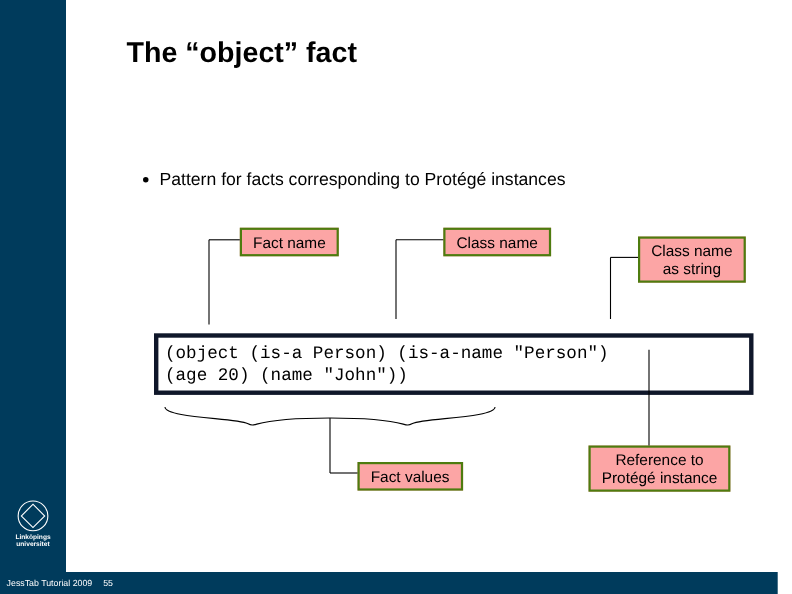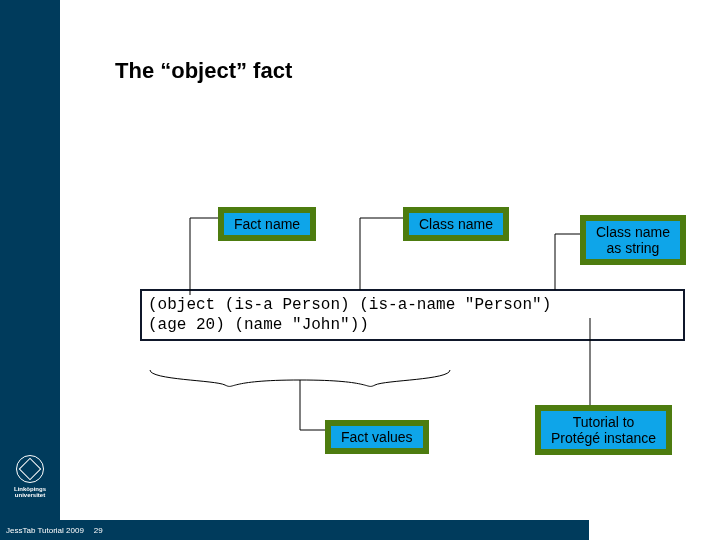--- a/index.html
+++ b/index.html
@@ -3,56 +3,59 @@
 <meta charset="utf-8">
 <style>
   * { box-sizing: border-box; margin: 0; padding: 0; }
   html, body { width: 720px; height: 540px; font-family: Arial, Helvetica, sans-serif; background: #fff; }
   .slide { position: relative; width: 720px; height: 540px; }
   .sidebar { position: absolute; left: 0; top: 0; width: 60px; height: 540px; background: #003b5c; }
   .logo-block { position: absolute; left: 0; bottom: 42px; width: 60px; text-align: center; }
   .seal { width: 28px; height: 28px; border: 1.5px solid #fff; border-radius: 50%; margin: 0 auto 3px; position: relative; }
   .seal::before { content:""; position:absolute; left:50%; top:50%; width:14px; height:14px; border:1px solid #fff; transform: translate(-50%,-50%) rotate(45deg); }
   .uni-name { color:#fff; font-size:6px; font-weight:bold; }
-  .footer { position:absolute; left:0; bottom:0; width:589px; height:20px; background:#003b5c; color:#fff; font-size:8px; padding-left:6px; display:flex; align-items:center; gap:10px; }
+  .footer { position:absolute; left:0; bottom:0; width:707px; height:20px; background:#003b5c; color:#fff; font-size:8px; padding-left:6px; display:flex; align-items:center; gap:10px; }
   .content { position:absolute; left:60px; top:0; right:0; bottom:20px; }
-  .title { position:absolute; left:55px; top:32px; font-size:22px; font-weight:bold; color:#000;margin-top:26px; }
+  .title { position:absolute; left:55px; top:32px; font-size:26px; font-weight:bold; color:#000; }
   .bullet-row { position:absolute; left:70px; top:155px; font-size:16px; color:#000; }
   .bullet-row .dot { display:inline-block; width:5px; height:5px; background:#000; border-radius:50%; vertical-align:middle; margin-right:10px; }
-  .label-box { position:absolute; background:#0ea5e9; border:6px solid #4d7c0f; font-size:14px; padding:3px 10px; text-align:center; line-height:1.15; }
-  .code-box { position:absolute; left:80px; top:289px; width:545px; border:2px solid #0f172a; font-family: "Courier New", monospace; font-size:16px; padding:4px 6px; line-height:1.25; white-space:nowrap; }
+  .label-box { position:absolute; background:#fca5a5; border:2px solid #4d7c0f; font-size:14px; padding:3px 10px; text-align:center; line-height:1.15; }
+  .code-box { position:absolute; left:80px; top:303px; width:545px; border:4px solid #0f172a; font-family: "Courier New", monospace; font-size:16px; padding:4px 6px; line-height:1.25; white-space:nowrap; }
   svg.conn { position:absolute; overflow:visible; pointer-events:none; }
   .conn line, .conn path { stroke:#000; stroke-width:1; fill:none; }
 </style>
 </head>
 <body>
 
 <div class="slide">
   <div class="sidebar">
     <div class="logo-block">
       <div class="seal"></div>
       <div class="uni-name">Linköpings universitet</div>
     </div>
   </div>
 
   <div class="footer">
     <span>JessTab Tutorial 2009</span>
-    <span>29</span>
+    <span>55</span>
   </div>
 
   <div class="content">
     <div class="title">The “object” fact</div>
 
+    <div class="bullet-row">
+      <span class="dot"></span><span>Pattern for facts corresponding to Protégé instances</span>
+    </div>
 
     <div class="label-box" style="left:158px; top:207px;">Fact name</div>
     <div class="label-box" style="left:343px; top:207px;">Class name</div>
     <div class="label-box" style="left:520px; top:215px; white-space:pre-line;">Class name
 as string</div>
     <div class="label-box" style="left:265px; top:420px;">Fact values</div>
-    <div class="label-box" style="left:475px; top:405px; white-space:pre-line;">Tutorial to
+    <div class="label-box" style="left:475px; top:405px; white-space:pre-line;">Reference to
 Protégé instance</div>
 
     <div class="code-box">
       <div>(object (is-a Person) (is-a-name "Person")</div>
       <div>(age 20) (name "John"))</div>
     </div>
 
     <svg class="conn" style="left:0; top:0; width:660px; height:520px;">
 
       <line x1="158" y1="218" x2="130" y2="218"></line>

